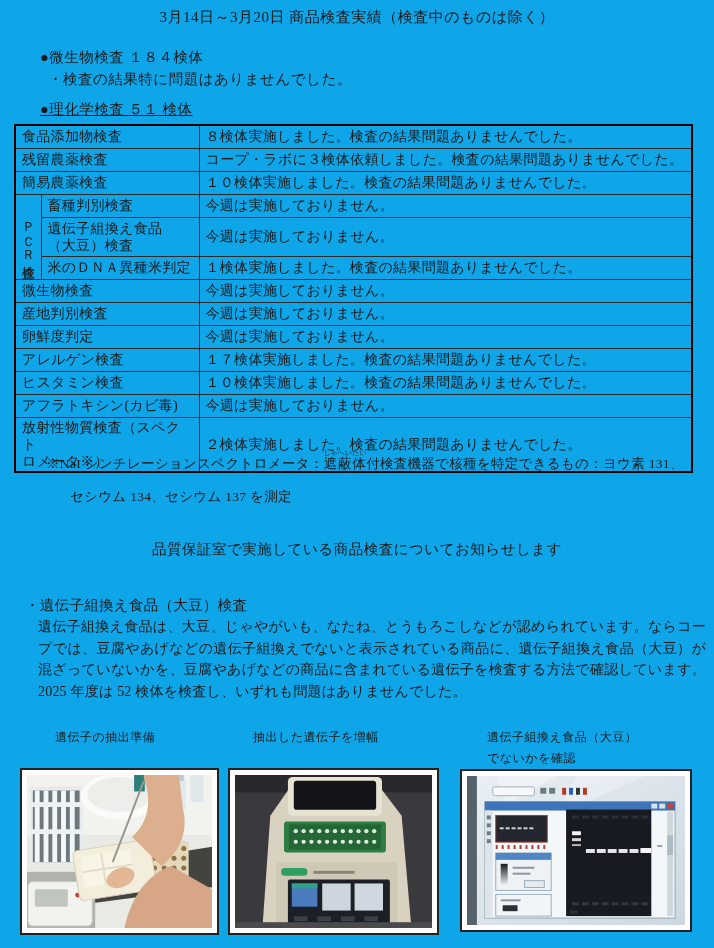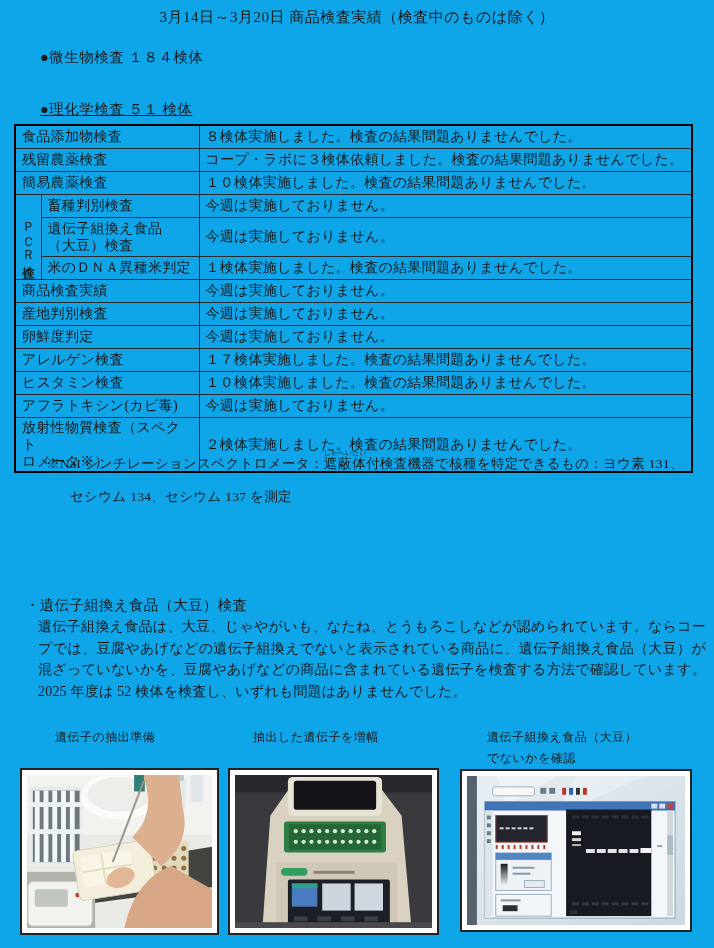--- a/index.html
+++ b/index.html
@@ -56,20 +56,21 @@
   .photo-frame svg{display:block;width:100%;height:100%;}
 </style>
 </head>
 <body>
 
 <div class="page">
 
   <div class="doc-title">3月14日～3月20日 商品検査実績（検査中のものは除く）</div>
 
   <div class="sec-heading h-micro">●微生物検査 １８４検体</div>
+  <div class="micro-note">・検査の結果特に問題はありませんでした。</div>
 
   <div class="sec-heading h-chem">●理化学検査 ５１ 検体</div>
 
   <div class="table-wrap">
     <table class="insp">
       <colgroup>
           <col style="width:26px">
           <col style="width:158px">
           <col>
         </colgroup>
@@ -94,21 +95,21 @@
       <tr class="tall">
         <td class="rowlabel">遺伝子組換え食品
 （大豆）検査</td>
         <td class="result">今週は実施しておりません。</td>
       </tr>
       <tr>
         <td class="rowlabel">米のＤＮＡ異種米判定</td>
         <td class="result">１検体実施しました。検査の結果問題ありませんでした。</td>
       </tr>
       <tr>
-        <td class="rowlabel" colspan="2">商品検査実績</td>
+        <td class="rowlabel" colspan="2">微生物検査</td>
         <td class="result">今週は実施しておりません。</td>
       </tr>
       <tr>
         <td class="rowlabel" colspan="2">産地判別検査</td>
         <td class="result">今週は実施しておりません。</td>
       </tr>
       <tr>
         <td class="rowlabel" colspan="2">卵鮮度判定</td>
         <td class="result">今週は実施しておりません。</td>
       </tr>
@@ -131,20 +132,21 @@
       </tr>
     </tbody>
       </table>
   </div>
 
   <div class="footnote-l1">
     <span>※NaI シンチレーションスペクトロメータ：</span><ruby><span>遮蔽体</span><rt>しゃへいたい</rt></ruby><span>付検査機器で核種を特定できるもの：ヨウ素 131、</span>
   </div>
   <div class="footnote-l2">セシウム 134、セシウム 137 を測定</div>
 
+  <div class="announcement">品質保証室で実施している商品検査についてお知らせします</div>
 
   <div class="gm-heading">・遺伝子組換え食品（大豆）検査</div>
   <div class="gm-body">遺伝子組換え食品は、大豆、じゃやがいも、なたね、とうもろこしなどが認められています。ならコープでは、豆腐やあげなどの遺伝子組換えでないと表示されている商品に、遺伝子組換え食品（大豆）が混ざっていないかを、豆腐やあげなどの商品に含まれている遺伝子を検査する方法で確認しています。2025 年度は 52 検体を検査し、いずれも問題はありませんでした。</div>
 
   <div class="caption cap-0">遺伝子の抽出準備</div>
   <div class="caption cap-1">抽出した遺伝子を増幅</div>
   <div class="caption cap-2">遺伝子組換え食品（大豆）
 でないかを確認</div>
 
   <div class="photo-frame pf-0">

